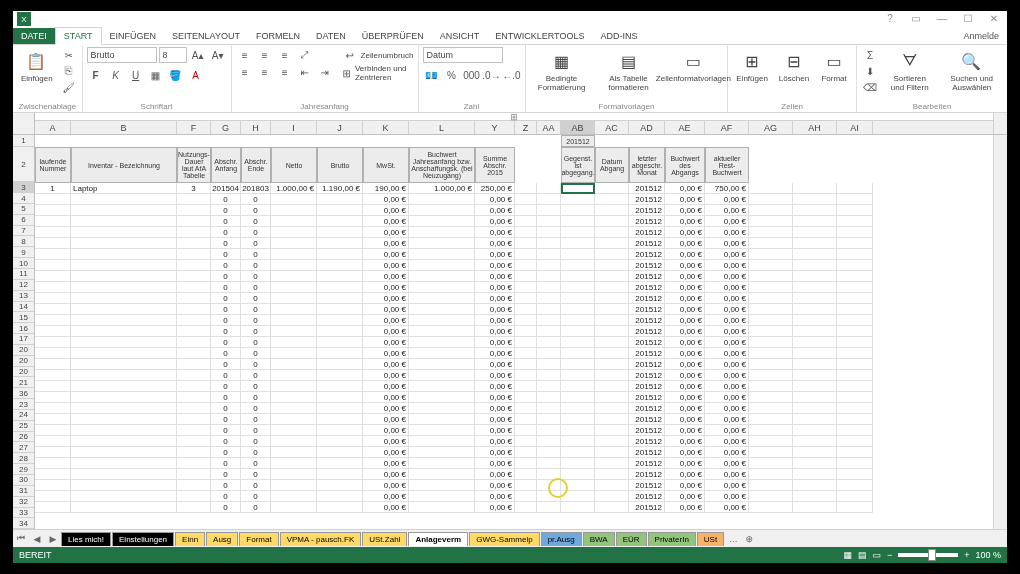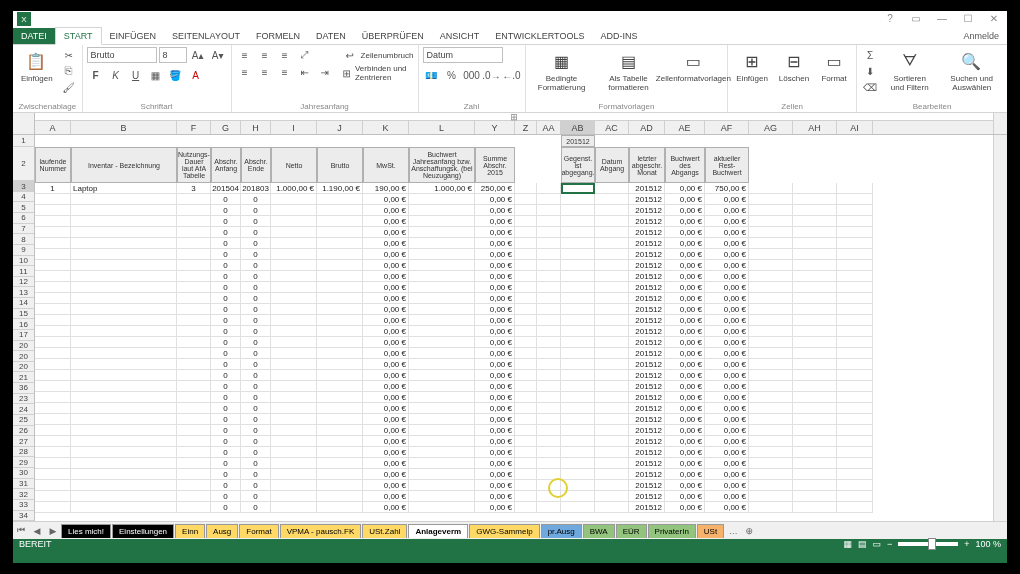--- a/index.html
+++ b/index.html
@@ -58,21 +58,21 @@
 .sheet-tabs { height: 18px; display: flex; align-items: center; background: #f0f0f0; border-top: 1px solid #d0d0d0; font-size: 9px; }
 .nav-btn { width: 16px; height: 16px; display: inline-flex; align-items: center; justify-content: center; cursor: pointer; color: #666; font-size: 9px; }
 .sheet-tab { padding: 2px 6px; border: 1px solid #999; border-bottom: none; margin-right: 1px; cursor: pointer; font-size: 8px; }
 .sheet-tab.active { background: #fff; font-weight: bold; }
 .sheet-tab.black { background: #000; color: #fff; }
 .sheet-tab.yellow { background: #ffd966; }
 .sheet-tab.blue { background: #6fa8dc; }
 .sheet-tab.green { background: #93c47d; }
 .sheet-tab.orange { background: #f6b26b; }
 
-.status-bar { height: 24px; background: #217346; color: #fff; display: flex; align-items: flex-start; font-size: 9px; padding: 0 6px; }
+.status-bar { height: 16px; background: #217346; color: #fff; display: flex; align-items: center; font-size: 9px; padding: 0 6px; }
 .status-bar .zoom { margin-left: auto; display: flex; align-items: center; gap: 6px; }
 .zoom-slider { width: 60px; height: 4px; background: #fff; position: relative; }
 .zoom-slider::after { content: ''; position: absolute; width: 6px; height: 10px; background: #fff; border: 1px solid #888; top: -4px; left: 50%; }
 .cursor-ring { position: absolute; width: 20px; height: 20px; border: 2px solid #e0d030; border-radius: 50%; pointer-events: none; }
 </style>
 </head>
 <body>
 
 <div class="app">
   <div class="titlebar">

